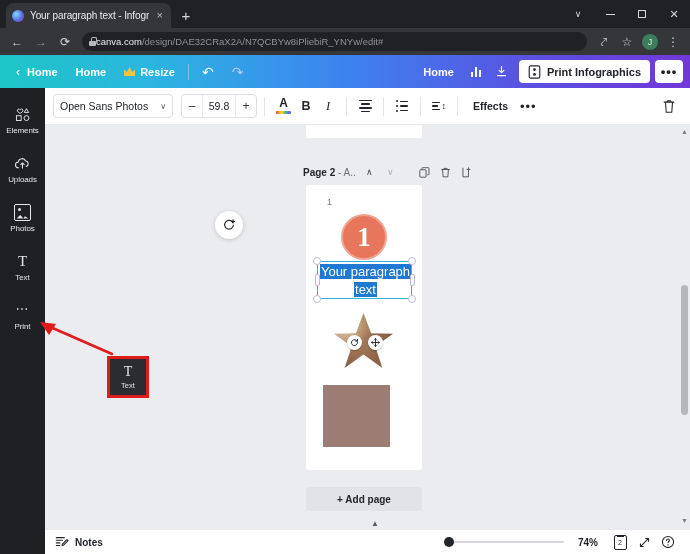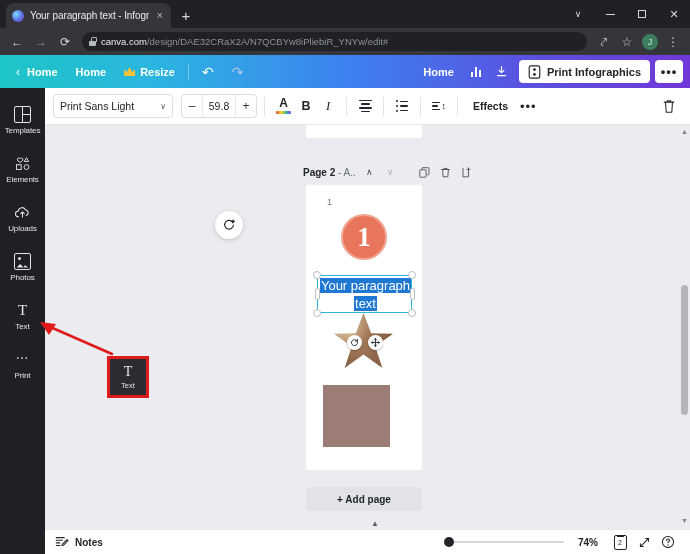--- a/index.html
+++ b/index.html
@@ -49,21 +49,21 @@
     position: absolute; left: 0; top: 28px; width: 690px; height: 27px;
     background: #35363a; display: flex; align-items: center; padding: 0 6px; gap: 2px;
   }
   .navbtn {
     width: 22px; height: 22px; display: flex; align-items: center; justify-content: center;
     color: #cfd2d5; font-size: 12px; cursor: pointer; flex: 0 0 auto;
   }
   .navbtn.dim { color: #8b8e92; }
   .omnibox {
     flex: 1 1 auto; height: 19px; background: #202124; border-radius: 10px;
-    display: flex; align-items: center; padding: 0 7px; gap: 5px; margin: 0 4px; cursor: text;
+    display: flex; align-items: center; padding: 0 7px; margin: 0 4px; cursor: text;
     overflow: hidden;
   }
   .lock-ico { width: 7px; height: 9px; position: relative; flex: 0 0 auto; }
   .lock-ico::before {
     content: ""; position: absolute; left: 0; bottom: 0; width: 7px; height: 5px;
     background: #b6b9bc; border-radius: 1px;
   }
   .lock-ico::after {
     content: ""; position: absolute; left: 1.5px; top: 0; width: 4px; height: 4px;
     border: 1px solid #b6b9bc; border-bottom: none; border-radius: 2px 2px 0 0;
@@ -239,21 +239,21 @@
   .pg-num { position: absolute; left: 21px; top: 12px; font-size: 9px; color: #77797d; }
   .badge-circle {
     position: absolute; left: 35px; top: 29px; width: 46px; height: 46px; border-radius: 50%;
     background: #e8765c; border: 2.5px solid #f0a391;
     display: flex; align-items: center; justify-content: center;
   }
   .badge-circle span { color: #ffffff; font-size: 27px; font-weight: bold; line-height: 1; font-family:"Liberation Serif", serif; }
 
   
   .textbox-sel {
-    position: absolute; left: 11px; top: 90px; width: 95px; height: 38px;
+    position: absolute; left: 11px; top: 76px; width: 95px; height: 38px;
     border: 1.3px solid #2bb5d9;
   }
   .txt-line {
     position: absolute; left: 0; width: 95px; text-align: center;
     font-size: 13px; color: #ffffff; line-height: 17px; white-space: nowrap;
   }
   .txt-line .hl { background: #1f78d1; padding: 0 1px; }
   .txt-l1 { top: 1px; }
   .txt-l2 { top: 19px; }
   .handle-c {
@@ -424,21 +424,21 @@
         <circle cx="8" cy="5.5" r="1.7" fill="#22252a"></circle>
         <circle cx="8" cy="11.5" r="1.7" fill="#22252a"></circle>
       </svg>
       <span>Print Infographics</span>
     </div>
     <div class="more-btn">•••</div>
   </div>
 
   <div class="fmt-bar">
     <div class="font-select">
-      <span>Print Sans Light</span>
+      <span>Open Sans Photos</span>
       <span class="cv">∨</span>
     </div>
     <div class="size-group">
       <div class="size-btn">–</div>
       <div class="size-val">59.8</div>
       <div class="size-btn">+</div>
     </div>
     <div class="fmt-sep"></div>
     <div class="fmt-btn">
       <span class="color-a">
@@ -491,24 +491,20 @@
     <div class="fmt-spacer"></div>
     <div class="trash-btn">
       <svg width="14" height="15" viewBox="0 0 16 17">
         <path d="M2.5 3.5h11M6 3.5V2h4v1.5M4 3.5l.8 11.5h6.4L12 3.5" stroke="#22252a" stroke-width="1.2" fill="none" stroke-linecap="round" stroke-linejoin="round"></path>
       </svg>
     </div>
   </div>
 
   <div class="sidebar">
 
-    <div class="side-item">
-      <span class="side-ico ico-templates"></span>
-      <span class="side-label">Templates</span>
-    </div>
 
     <div class="side-item">
       <span class="side-ico ico-elements">
         <svg width="17" height="17" viewBox="0 0 18 18">
           <path d="M4.2 6.2c-1.4-1.3-.5-3 .9-3 .7 0 1.1.4 1.4.8.3-.4.7-.8 1.4-.8 1.4 0 2.3 1.7.9 3L6.5 7.9 4.2 6.2z" stroke="#e3e4e7" stroke-width="1" fill="none"></path>
           <path d="M13.2 2.8l2.3 4h-4.6z" stroke="#e3e4e7" stroke-width="1" fill="none"></path>
           <rect x="2.6" y="10.3" width="5" height="5" stroke="#e3e4e7" stroke-width="1" fill="none"></rect>
           <circle cx="13.2" cy="12.8" r="2.6" stroke="#e3e4e7" stroke-width="1" fill="none"></circle>
         </svg>
       </span>

